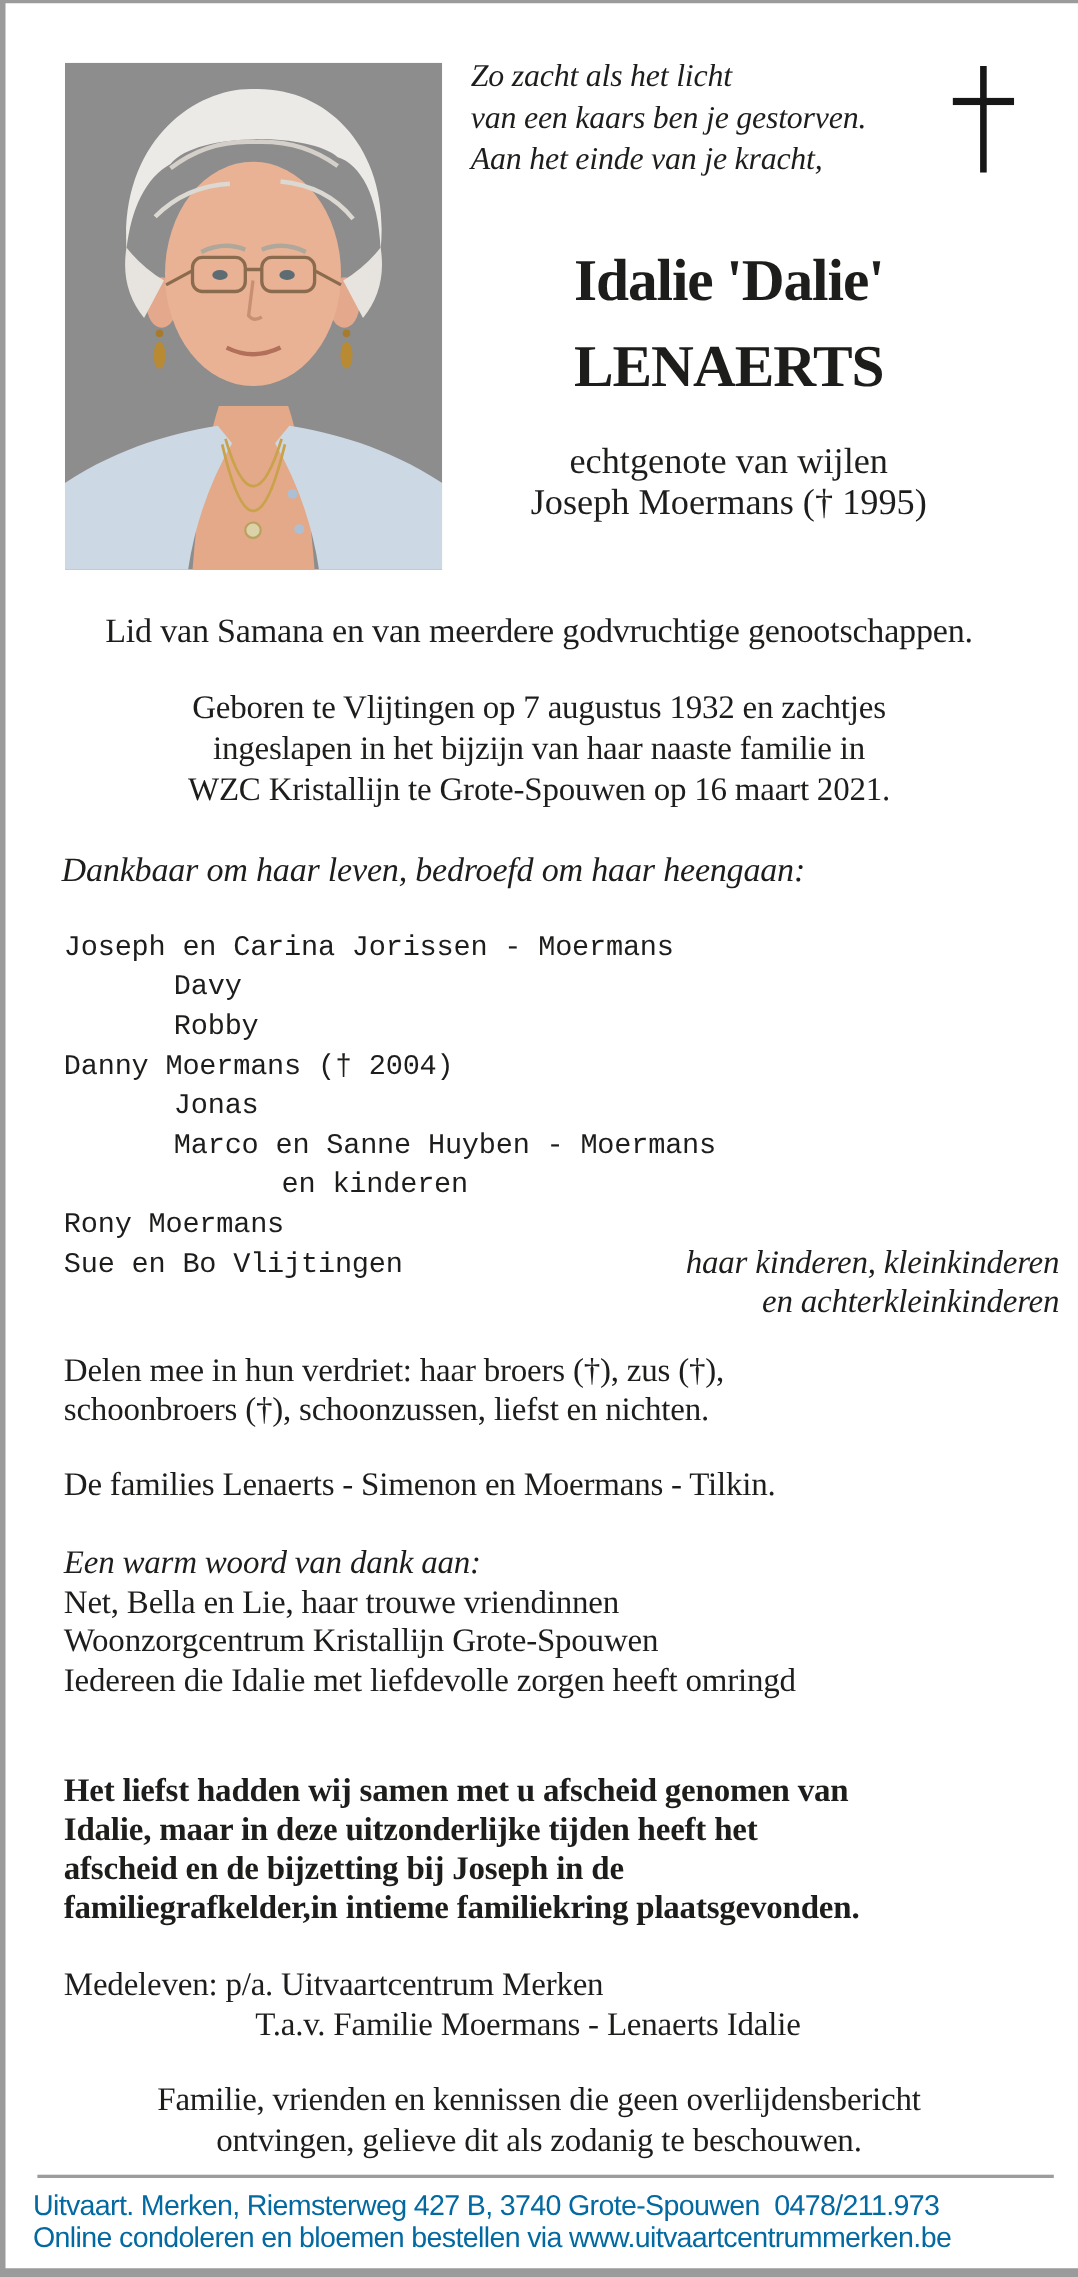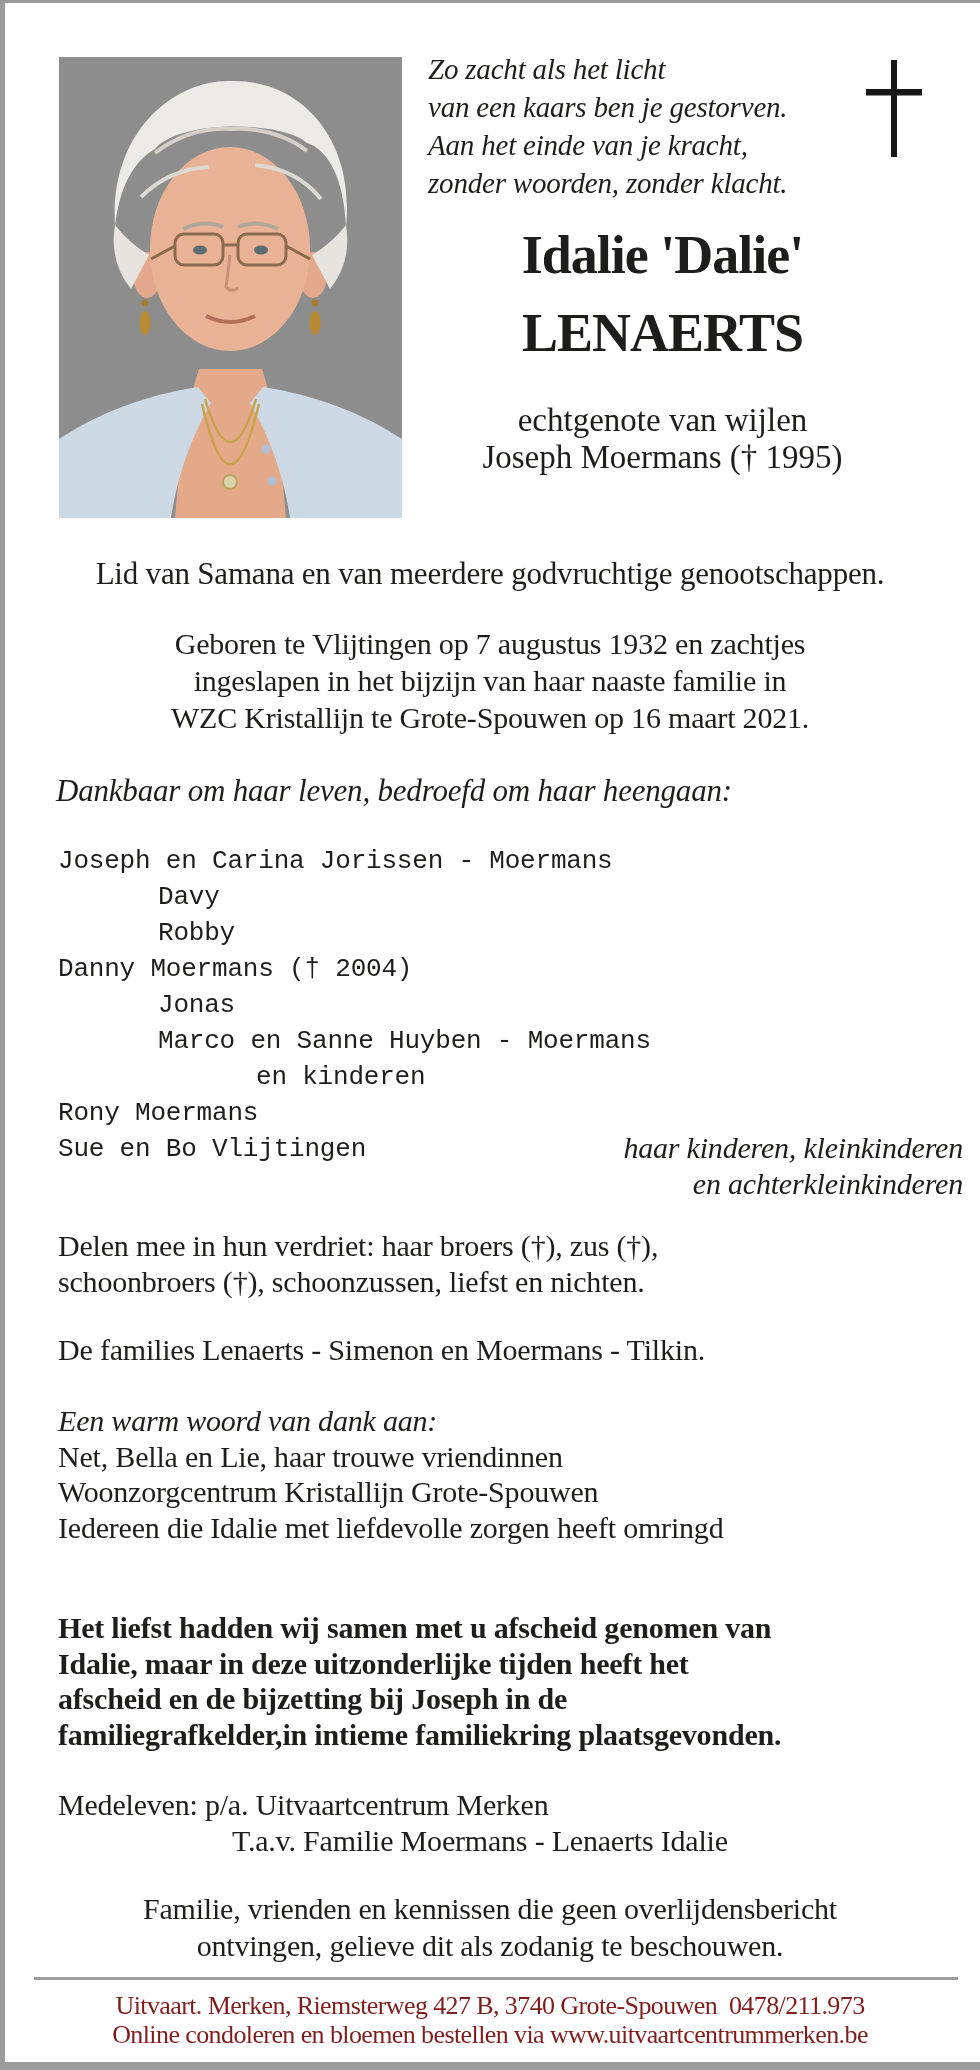--- a/index.html
+++ b/index.html
@@ -50,23 +50,23 @@
   .farewell{left:58px;top:1610px;font-weight:bold;font-size:30px;line-height:35.5px;letter-spacing:-0.2px;}
 
   .sympathy{left:58px;top:1787px;font-size:30px;line-height:36px;letter-spacing:-0.2px;}
   .sympathy-indent{padding-left:174px;}
 
   .closing{left:30px;top:1890px;width:920px;text-align:center;
     font-size:30px;line-height:37px;letter-spacing:-0.2px;}
 
   .divider{left:34px;top:1977px;width:924px;height:3px;background:#9c9c9c;}
 
-  .footer{left:30px;top:1991px;width:920px;text-align:center;
-    font-family:Liberation Serif, serif;
-    font-size:26px;line-height:29px;letter-spacing:-0.6px;color:#7f1d1d;}
+  .footer{left:30px;top:1991px;width:920px;
+    font-family:Liberation Sans, sans-serif;
+    font-size:26px;line-height:29px;letter-spacing:-0.6px;color:#0369a1;}
   .footer div{white-space:pre;}
 </style>
 </head>
 <body>
 
 <div class="page">
 
   <div class="abs photo">
     <svg width="343" height="461" viewBox="0 0 343 461" xmlns="http://www.w3.org/2000/svg">
       <rect width="343" height="461" fill="#8d8d8d"></rect>
@@ -114,21 +114,20 @@
       <path d="M171,198 L167,230 Q172,236 179,231" fill="none" stroke="#c98f72" stroke-width="3"></path>
 
       <path d="M147,259 Q171,271 196,259" fill="none" stroke="#b2705a" stroke-width="4"></path>
     </svg>
   </div>
 
   <div class="abs poem">
     <div>Zo zacht als het licht</div>
     <div>van een kaars ben je gestorven.</div>
     <div>Aan het einde van je kracht,</div>
-    <div>zonder woorden, zonder klacht.</div>
   </div>
 
   <div class="abs cross">
     <svg width="56" height="97" viewBox="0 0 56 97" xmlns="http://www.w3.org/2000/svg">
       <rect x="25" y="0" width="6" height="97" fill="#171717"></rect>
       <rect x="0" y="29" width="56" height="6.5" fill="#171717"></rect>
     </svg>
   </div>
 
   <div class="abs name-block">

